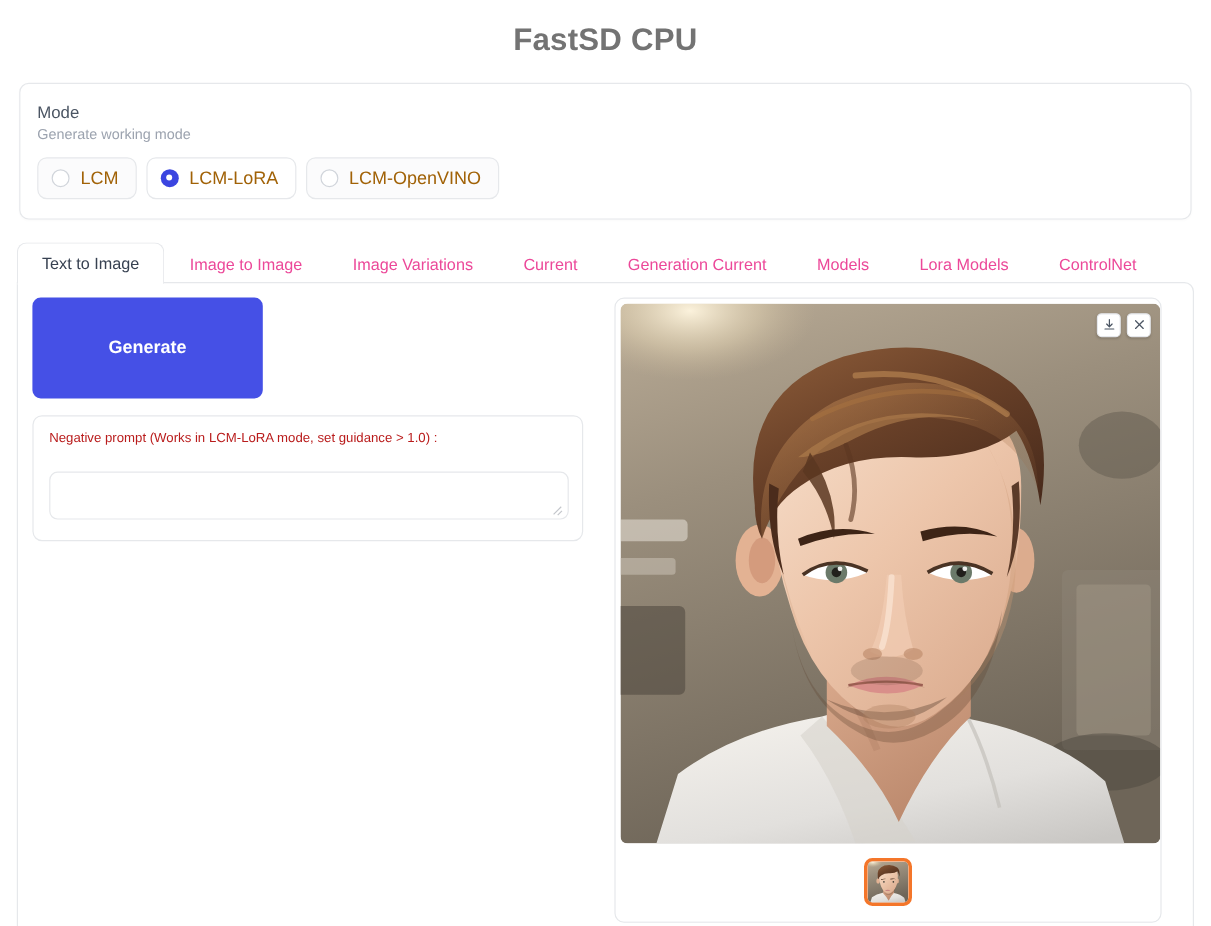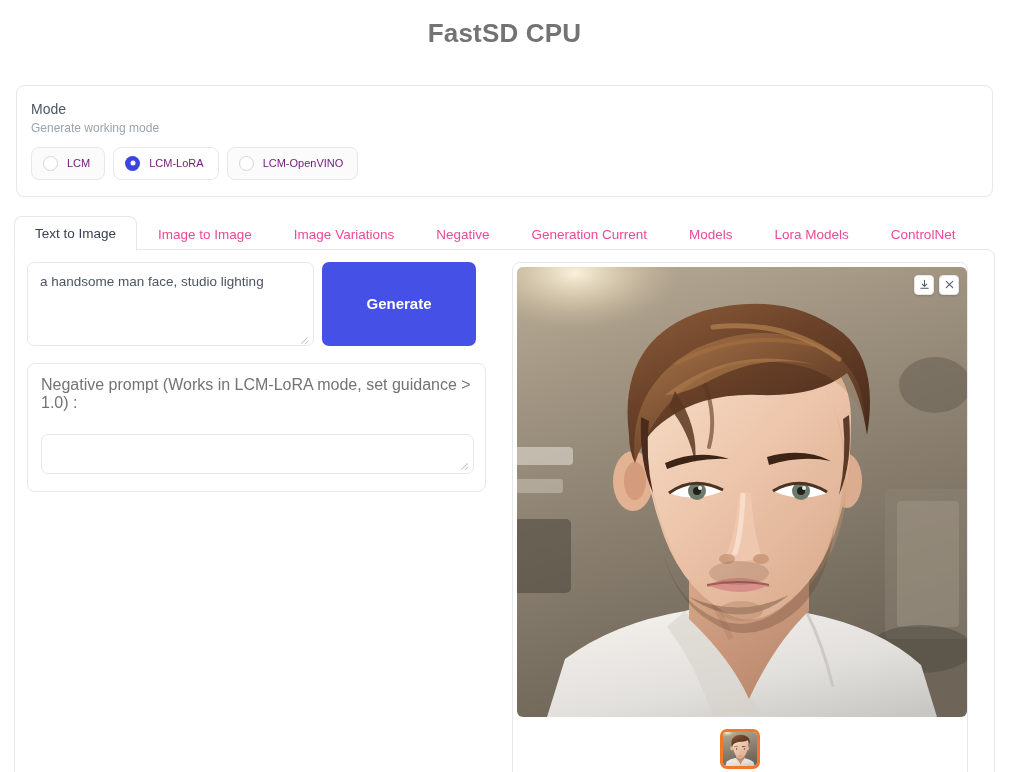--- a/index.html
+++ b/index.html
@@ -19,21 +19,21 @@
     text-align: center;
     font-size: 26px;
     font-weight: 700;
     color: #737373;
     letter-spacing: 0.2px;
     padding: 18px 0 20px 0;
   }
 
   
   .mode-panel {
-    margin: 16px 16px;
+    margin: 0 16px;
     border: 1px solid #e6e8eb;
     border-radius: 8px;
     background: #ffffff;
     padding: 14px 14px 16px 14px;
     box-shadow: 0 1px 2px rgba(0,0,0,0.02);
   }
   .mode-label {
     font-size: 14px;
     color: #4b5563;
     line-height: 1.35;
@@ -71,21 +71,21 @@
   }
   .radio-chip.selected .radio-dot::after {
     content: "";
     position: absolute;
     left: 50%; top: 50%;
     transform: translate(-50%,-50%);
     width: 5px; height: 5px;
     border-radius: 50%;
     background: #ffffff;
   }
-  .radio-text { font-size: 11px; color: #701a75; white-space: nowrap; }
+  .radio-text { font-size: 15px; color: #a16207; white-space: nowrap; }
 
   
   .tabs-wrap { margin: 18px 14px 0 14px; position: relative; }
   .tabs-row {
     display: flex;
     align-items: flex-end;
     gap: 0;
     position: relative;
     z-index: 2;
   }
@@ -153,42 +153,42 @@
     position: absolute;
     background: #c3c6cb;
     height: 1px;
   }
   .resize-grip::before { width: 9px; transform: rotate(-45deg); top: 6px; left: 0px; }
   .resize-grip::after  { width: 5px; transform: rotate(-45deg); top: 8px; left: 4px; }
 
   .textarea-holder { position: relative; display: inline-block; }
 
   .generate-btn {
-    width: 154px;
+    width: 192px;
     height: 84px;
     background: #4550e6;
     color: #ffffff;
     font-size: 15px;
     font-weight: 700;
     border: none;
     border-radius: 7px;
     cursor: pointer;
     font-family: "Liberation Sans", sans-serif;
   }
 
   .neg-panel {
     border: 1px solid #e6e8eb;
     border-radius: 8px;
     background: #ffffff;
     padding: 12px 13px 14px 13px;
     width: 459px;
   }
   .neg-label {
-    font-size: 16px;
-    color: #737373;
+    font-size: 11px;
+    color: #b91c1c;
     margin-bottom: 22px;
   }
   .neg-input {
     width: 433px;
     height: 40px;
     border: 1px solid #e6e8eb;
     border-radius: 7px;
     background: #ffffff;
     padding: 9px 11px;
     font-family: "Liberation Sans", sans-serif;
@@ -284,36 +284,32 @@
 
   </div>
 </div>
 
 <div class="tabs-wrap">
 
   <div class="tabs-row">
     <div class="tab active"><span>Text to Image</span></div>
     <div class="tab"><span>Image to Image</span></div>
     <div class="tab"><span>Image Variations</span></div>
-    <div class="tab"><span>Negative</span></div>
+    <div class="tab"><span>Current</span></div>
     <div class="tab"><span>Generation Current</span></div>
     <div class="tab"><span>Models</span></div>
     <div class="tab"><span>Lora Models</span></div>
     <div class="tab"><span>ControlNet</span></div>
   </div>
 
   <div class="content-panel">
 
     <div class="left-col">
 
       <div class="prompt-row">
-        <div class="textarea-holder">
-          <textarea class="prompt-box" placeholder="" style="">a handsome man face, studio lighting</textarea>
-          <span class="resize-grip" style="right:4px;bottom:5px;"></span>
-        </div>
 
         <button class="generate-btn">Generate</button>
       </div>
 
       <div class="neg-panel">
         <div class="neg-label">Negative prompt (Works in LCM-LoRA mode, set guidance &gt; 1.0) :</div>
         <div class="textarea-holder">
           <textarea class="neg-input" placeholder="" style=""></textarea>
           <span class="resize-grip" style="right:4px;bottom:7px;"></span>
         </div>

